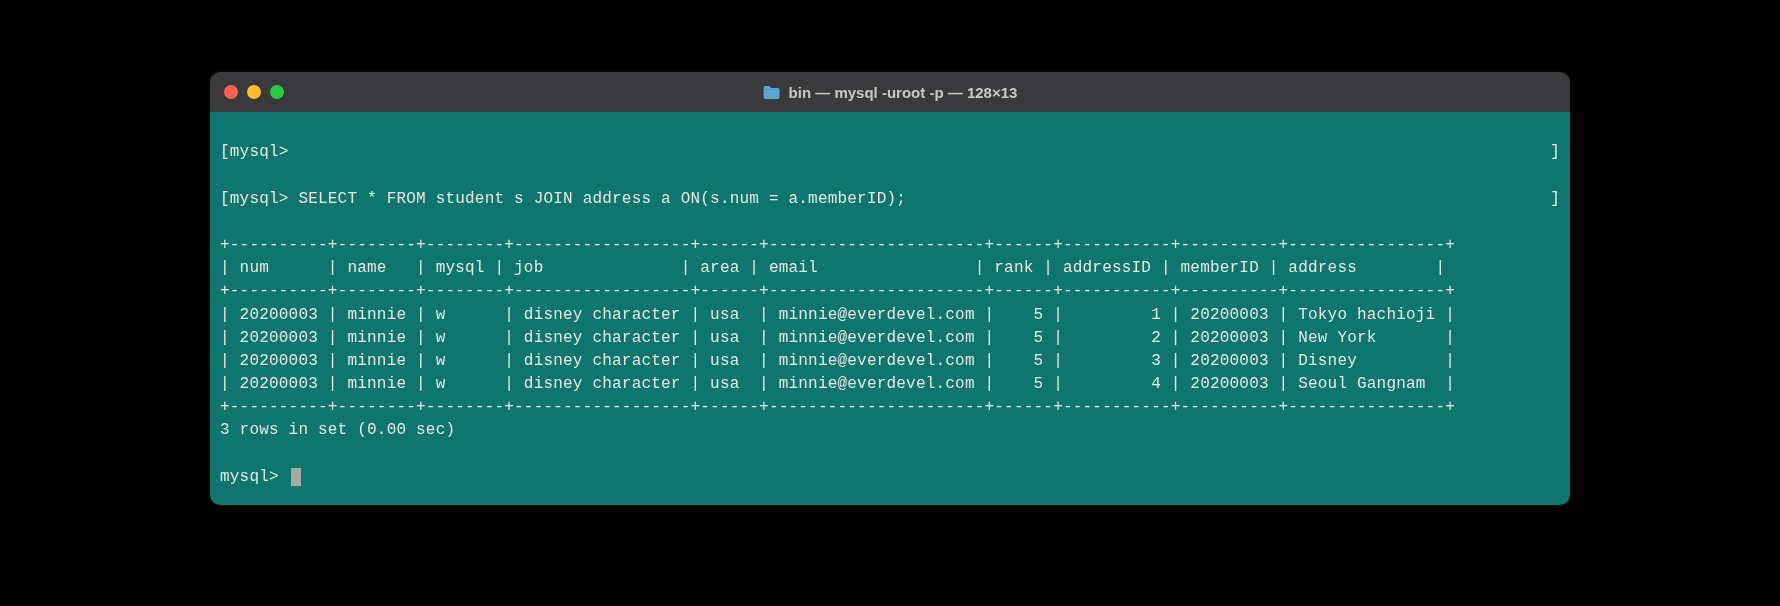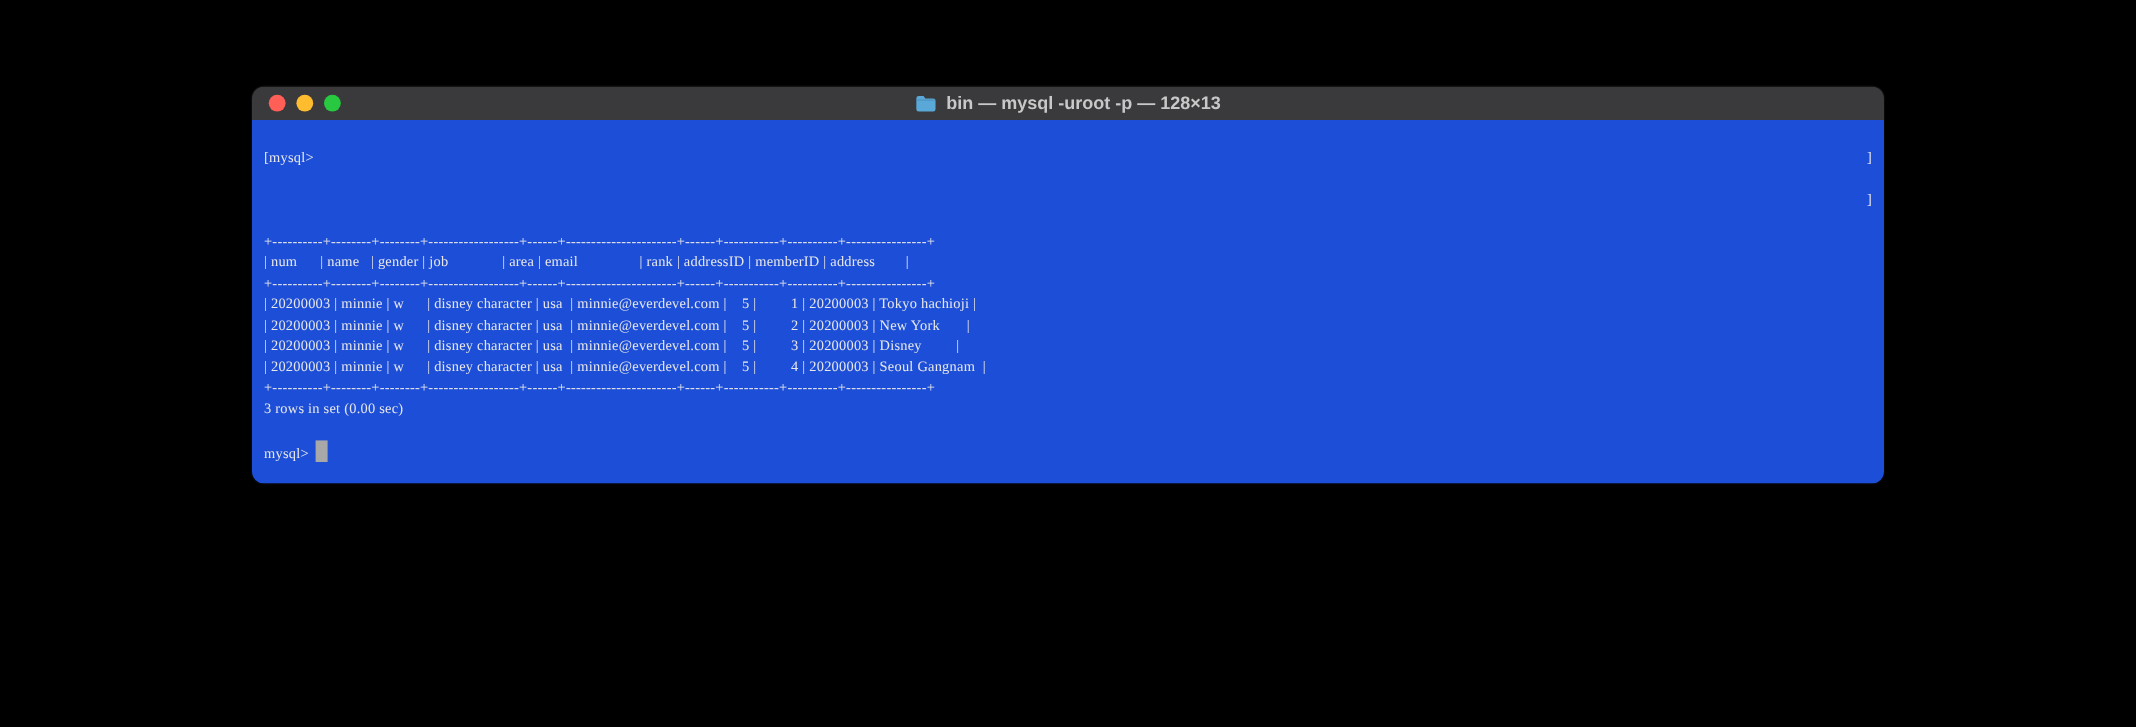--- a/index.html
+++ b/index.html
@@ -14,21 +14,21 @@
       font-family: "Menlo", "Monaco", "Consolas", monospace;
     }
     .window {
       width: 1360px;
       background: #000;
       border-radius: 10px;
       overflow: hidden;
       box-shadow: 0 20px 60px rgba(0,0,0,0.8), 0 0 0 1px rgba(255,255,255,0.05);
     }
     .titlebar {
-      height: 28px;
+      height: 40px;
       background: #3a3a3c;
       display: flex;
       align-items: center;
       position: relative;
       padding: 0 14px;
     }
     .traffic-lights {
       display: flex;
       gap: 9px;
       align-items: center;
@@ -52,27 +52,27 @@
       font-family: -apple-system, "Helvetica Neue", Arial, sans-serif;
       font-size: 15px;
       font-weight: 600;
     }
     .folder-icon {
       width: 18px;
       height: 15px;
       display: inline-block;
     }
     .terminal-body {
-      background: #1d4ed8;
+      background: #0f766e;
       color: #e8e8e8;
-      font-size: 12px;
+      font-size: 16px;
       line-height: 1.45;
       padding: 6px 10px 16px 10px;
       white-space: pre;
-      font-family: Liberation Serif, serif;
+      font-family: Liberation Mono, monospace;
       letter-spacing: 0.2px;
     }
     .cursor {
       display: inline-block;
       width: 10px;
       height: 18px;
       background: #a8a8a8;
       vertical-align: text-bottom;
       margin-left: 2px;
     }
@@ -97,23 +97,23 @@
           <path d="M1 3 Q1 1 3 1 L7 1 L8.5 3 L15 3 Q17 3 17 5 L17 12 Q17 14 15 14 L3 14 Q1 14 1 12 Z" fill="#5aa8d8"></path>
           <path d="M1 4 L17 4 L17 5 L1 5 Z" fill="#467fa8" opacity="0.5"></path>
         </svg>
       </span>
       <span>bin — mysql -uroot -p — 128×13</span>
     </div>
   </div>
 
   <div class="terminal-body">
 <div class="bracket-line"><span class="open-b">[mysql&gt;</span><span class="spacer"></span><span class="close-b">]</span></div>
-<div class="bracket-line"><span class="spacer"></span><span class="close-b">]</span></div>
+<div class="bracket-line"><span class="open-b">[mysql&gt; SELECT * FROM student s JOIN address a ON(s.num = a.memberID);</span><span class="spacer"></span><span class="close-b">]</span></div>
 <span>+----------+--------+--------+------------------+------+----------------------+------+-----------+----------+----------------+</span>
-<span>| num      | name   | gender | job              | area | email                | rank | addressID | memberID | address        |</span>
+<span>| num      | name   | mysql | job              | area | email                | rank | addressID | memberID | address        |</span>
 <span>+----------+--------+--------+------------------+------+----------------------+------+-----------+----------+----------------+</span>
 <span>| 20200003 | minnie | w      | disney character | usa  | minnie@everdevel.com |    5 |         1 | 20200003 | Tokyo hachioji |</span>
 <span>| 20200003 | minnie | w      | disney character | usa  | minnie@everdevel.com |    5 |         2 | 20200003 | New York       |</span>
 <span>| 20200003 | minnie | w      | disney character | usa  | minnie@everdevel.com |    5 |         3 | 20200003 | Disney         |</span>
 <span>| 20200003 | minnie | w      | disney character | usa  | minnie@everdevel.com |    5 |         4 | 20200003 | Seoul Gangnam  |</span>
 <span>+----------+--------+--------+------------------+------+----------------------+------+-----------+----------+----------------+</span>
 <span>3 rows in set (0.00 sec)</span>
 
 <span>mysql&gt; </span><span class="cursor"></span>
 </div>

